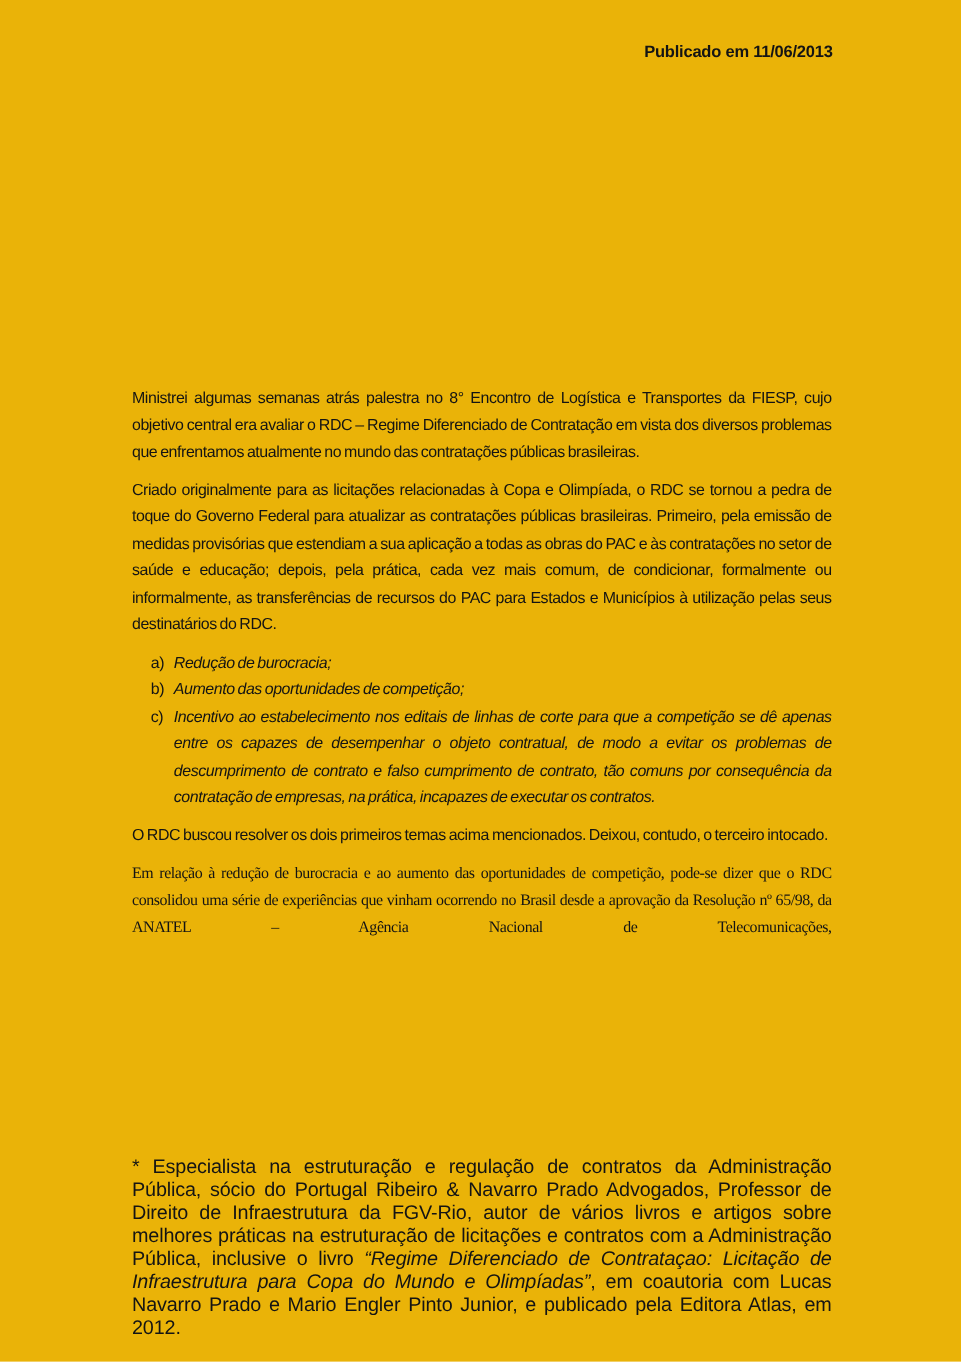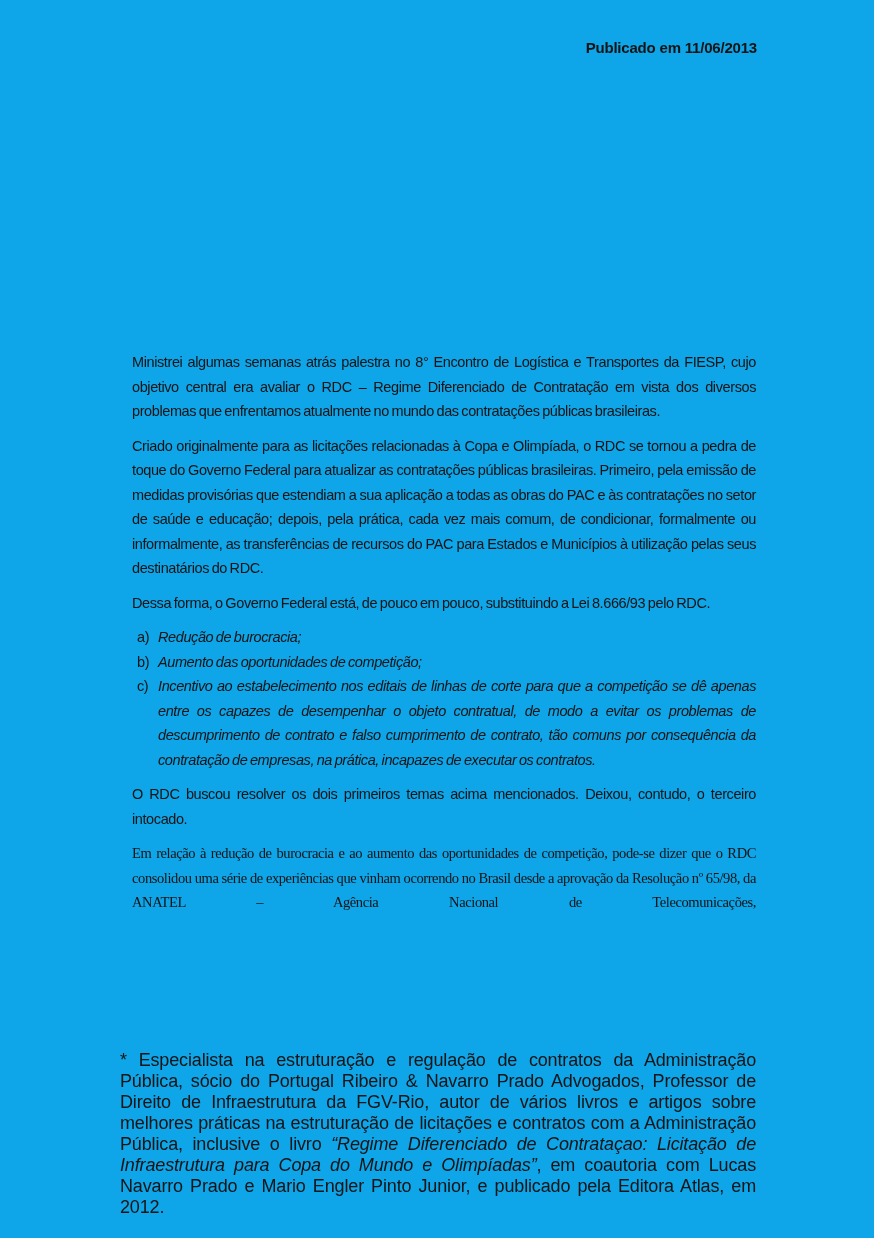--- a/index.html
+++ b/index.html
@@ -5,21 +5,21 @@
 <style>
   html, body {
     margin: 0;
     padding: 0;
     background: #ffffff;
   }
   .page {
     position: relative;
     width: 874px;
     height: 1238px;
-    background: #0ea5e9;
+    background: #eab308;
     color: #141414;
     font-family: "Liberation Sans", sans-serif;
     overflow: hidden;
   }
   .published {
     position: absolute;
     top: 39px;
     left: 120px;
     width: 637px;
     text-align: right;
@@ -52,21 +52,21 @@
     top: 350px;
     left: 120px;
     width: 636px;
     font-size: 14.5px;
     line-height: 24.5px;
     letter-spacing: -0.4px;
     word-spacing: -1px;
     text-align: justify;
   }
   .doc-body p {
-    margin: 0 0 10px 12px;
+    margin: 0 0 10px 0;
   }
   .doc-body p.justify-last {
     text-align-last: justify;
     font-family: Liberation Serif, serif;
   }
   .list {
     margin: 0 0 10px 0;
   }
   .list-item {
     display: flex;
@@ -103,21 +103,20 @@
   <div class="published">Publicado em 11/06/2013</div>
 
 
 
   <div class="doc-body">
 
     <p>Ministrei algumas semanas atrás palestra no 8° Encontro de Logística e Transportes da FIESP, cujo objetivo central era avaliar o RDC – Regime Diferenciado de Contratação em vista dos diversos problemas que enfrentamos atualmente no mundo das contratações públicas brasileiras.</p>
 
     <p>Criado originalmente para as licitações relacionadas à Copa e Olimpíada, o RDC se tornou a pedra de toque do Governo Federal para atualizar as contratações públicas brasileiras. Primeiro, pela emissão de medidas provisórias que estendiam a sua aplicação a todas as obras do PAC e às contratações no setor de saúde e educação; depois, pela prática, cada vez mais comum, de condicionar, formalmente ou informalmente, as transferências de recursos do PAC para Estados e Municípios à utilização pelas seus destinatários do RDC.</p>
 
-    <p>Dessa forma, o Governo Federal está, de pouco em pouco, substituindo a Lei 8.666/93 pelo RDC.</p>
 
 
     <div class="list">
       <div class="list-item">
         <span class="list-label">a)</span>
         <span class="list-text">Redução de burocracia;</span>
       </div>
       <div class="list-item">
         <span class="list-label">b)</span>
         <span class="list-text">Aumento das oportunidades de competição;</span>

